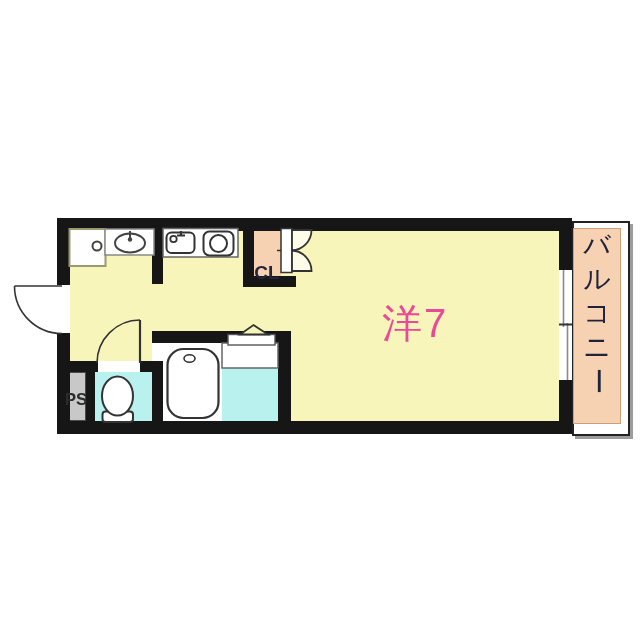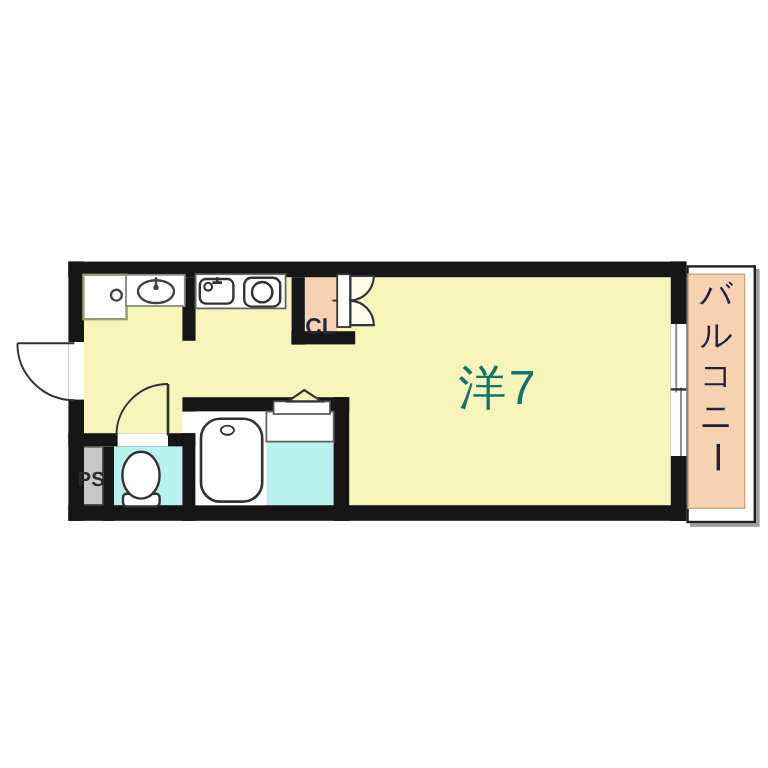--- a/index.html
+++ b/index.html
@@ -2,21 +2,21 @@
 <html><head>
 <meta charset="utf-8">
 <style>
   html,body{margin:0;padding:0;background:#ffffff;}
   body{font-family:"Liberation Sans","DejaVu Sans",sans-serif;}
   .stage{position:relative;width:640px;height:640px;background:#ffffff;overflow:hidden;}
   .abs{position:absolute;}
   .floor{position:absolute;background:#f8f5bb;}
   .wall{position:absolute;background:#161616;}
   .cyan{background:#b9f1ee;}
-  .label{position:absolute;transform:translate(-50%,-50%);color:#0f766e;white-space:nowrap;}
+  .label{position:absolute;transform:translate(-50%,-50%);color:#ec4899;white-space:nowrap;}
   .room-label{font-size:40px;font-weight:500;letter-spacing:2px;}
   .cl-label{font-size:19px;font-weight:700;color:#23263a;}
   .ps-label{font-size:17px;font-weight:600;color:#2b2b2b;}
   .balcony-frame{position:absolute;left:572px;top:221px;width:58px;height:215px;
     background:#ffffff;border:2px solid #222;box-sizing:border-box;
     box-shadow:3px 3px 0 #9c9c9c;}
   .balcony-deck{position:absolute;left:573px;top:228px;width:48px;height:196px;
     background:#f6d2b3;border:1px solid #c9a27c;box-sizing:border-box;}
   .balcony-text{position:absolute;left:573px;top:231px;width:48px;
     display:flex;flex-direction:column;align-items:center;gap:6px;

